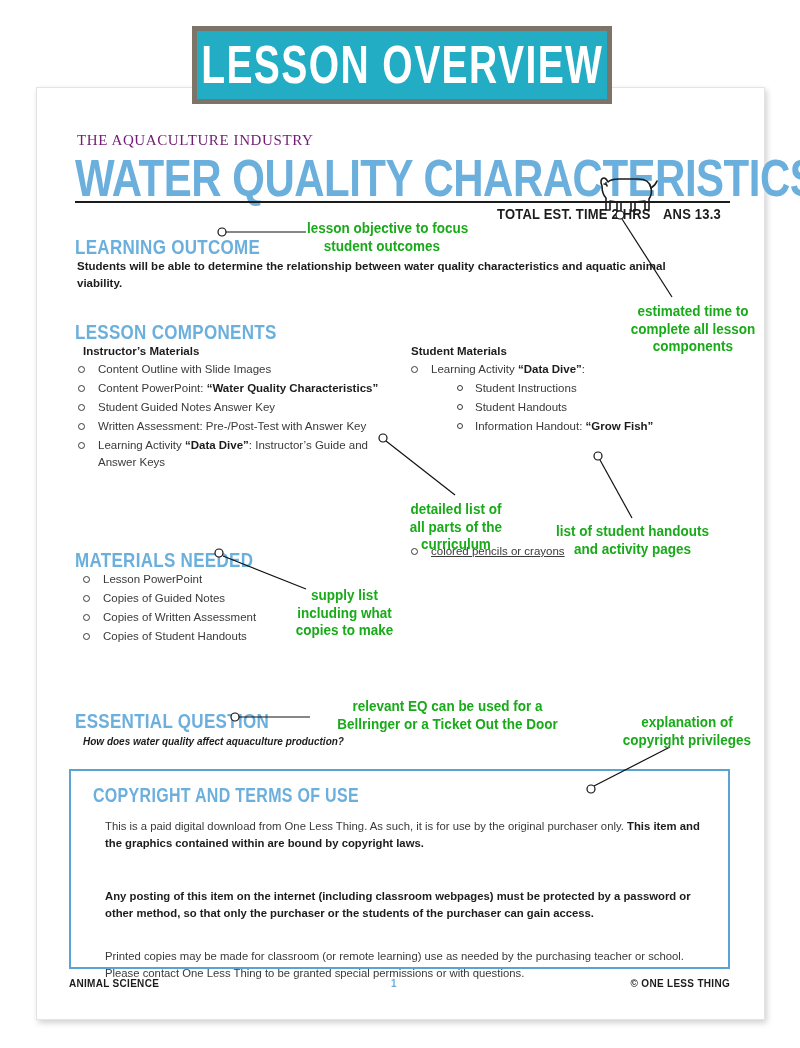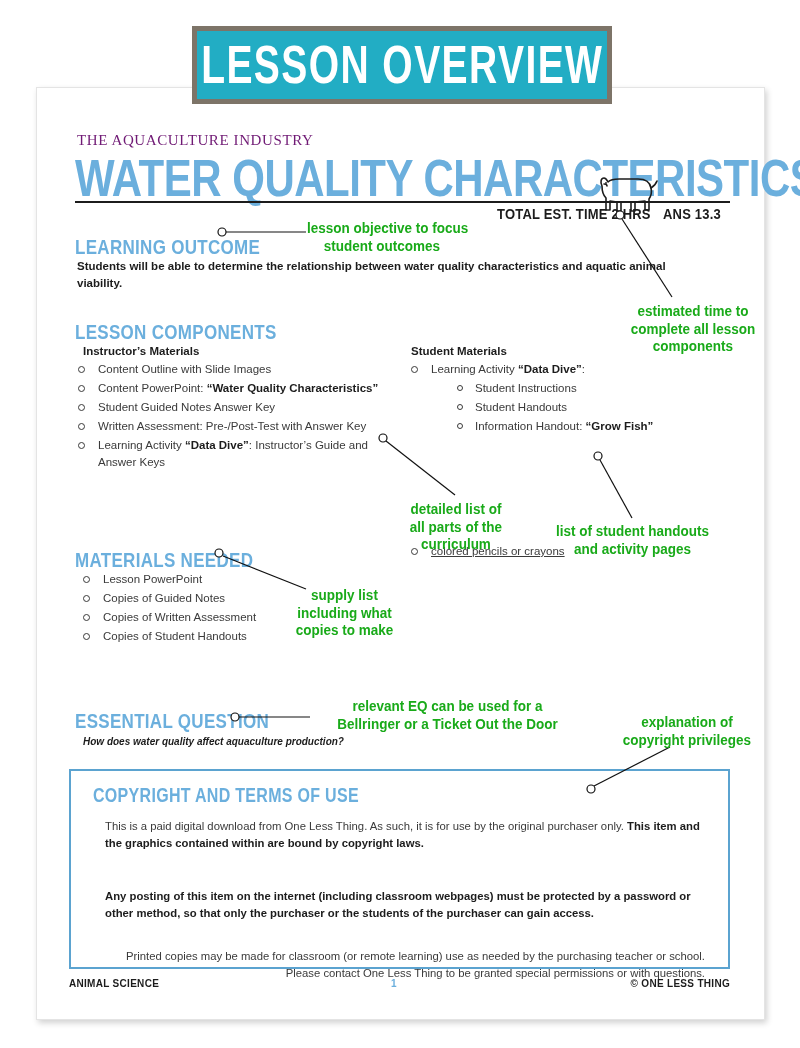--- a/index.html
+++ b/index.html
@@ -337,21 +337,21 @@
 
   <div class="sec-head" style="left:38px; top:622px;">ESSENTIAL QUESTION</div>
   <div class="eq-text" style="left:46px; top:648px;">How does water quality affect aquaculture production?</div>
 
   <div class="copy-box">
     <div class="copy-head">COPYRIGHT AND TERMS OF USE</div>
     <div class="copy-p" style="top:47px;">
       <span>This is a paid digital download from One Less Thing. As such, it is for use by the original purchaser only. </span><b>This item and the graphics contained within are bound by copyright laws.</b>
     </div>
     <div class="copy-p strong" style="top:117px;">Any posting of this item on the internet (including classroom webpages) must be protected by a password or other method, so that only the purchaser or the students of the purchaser can gain access.</div>
-    <div class="copy-p" style="top:177px;text-align:right;">Printed copies may be made for classroom (or remote learning) use as needed by the purchasing teacher or school. Please contact One Less Thing to be granted special permissions or with questions.</div>
+    <div class="copy-p" style="top:177px;">Printed copies may be made for classroom (or remote learning) use as needed by the purchasing teacher or school. Please contact One Less Thing to be granted special permissions or with questions.</div>
   </div>
 
   <div class="footer">
     <div class="foot-l">ANIMAL SCIENCE</div>
     <div class="foot-c">1</div>
     <div class="foot-r">© ONE LESS THING</div>
   </div>
 </div>
 
 <div class="banner">

